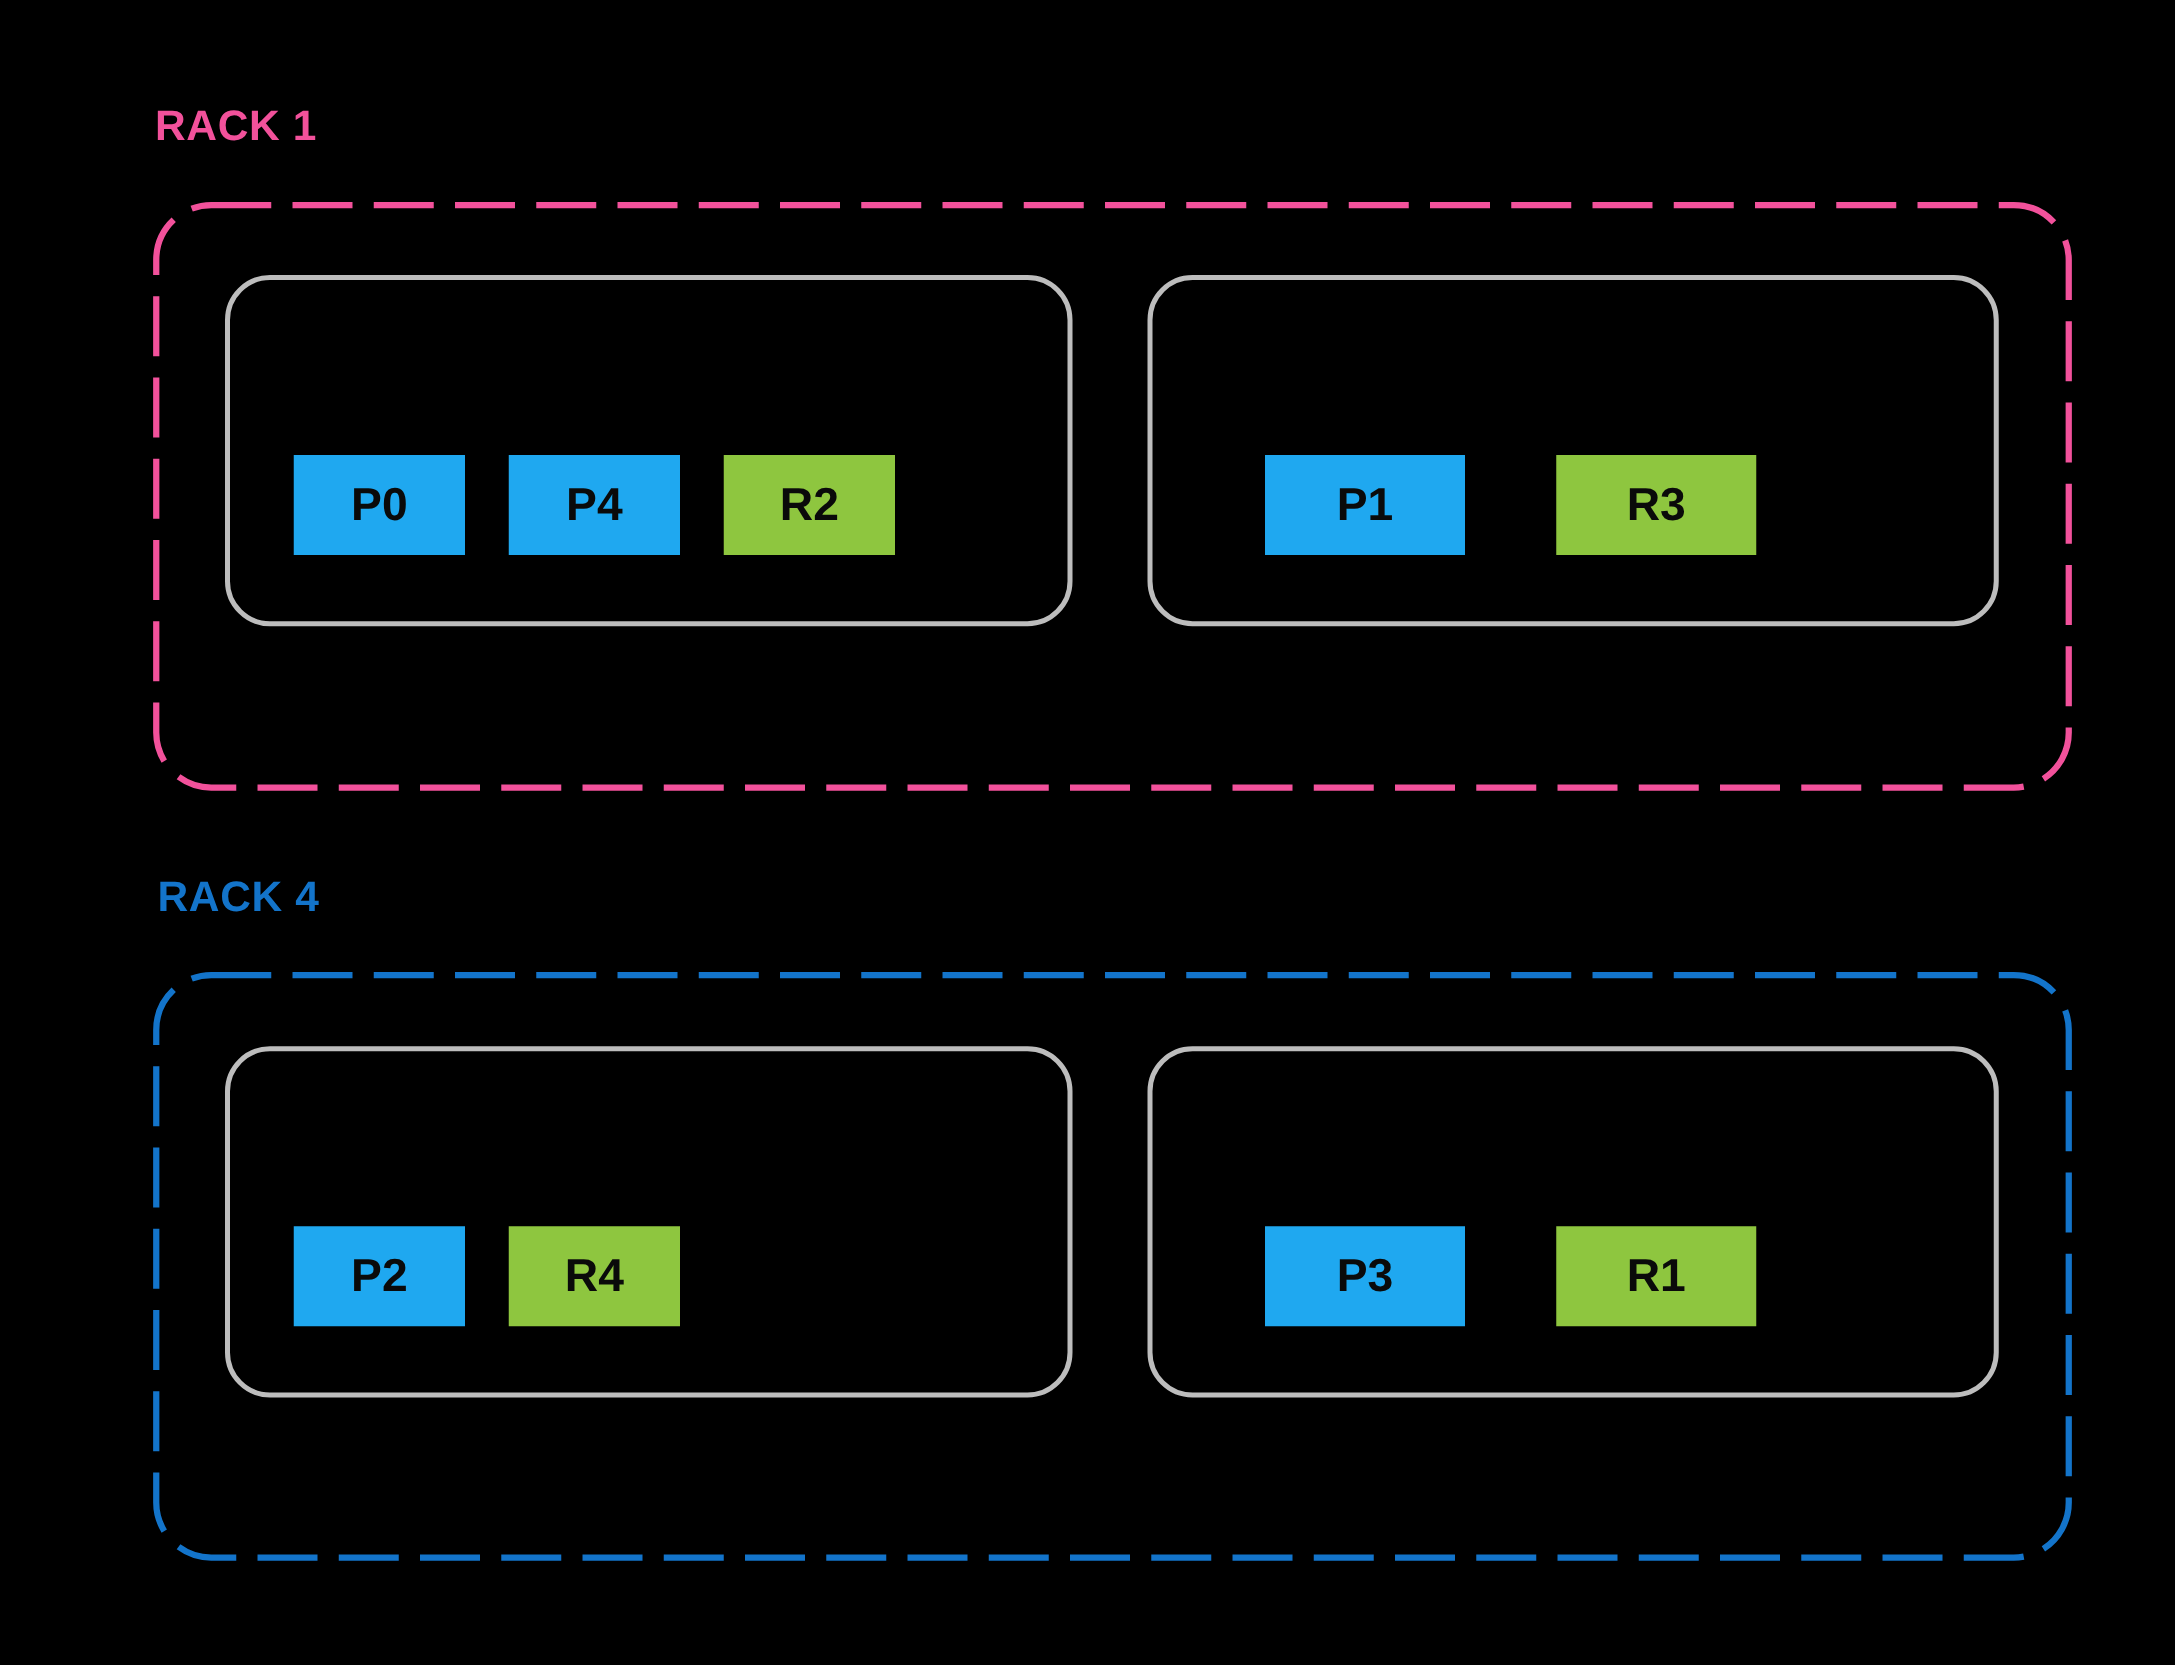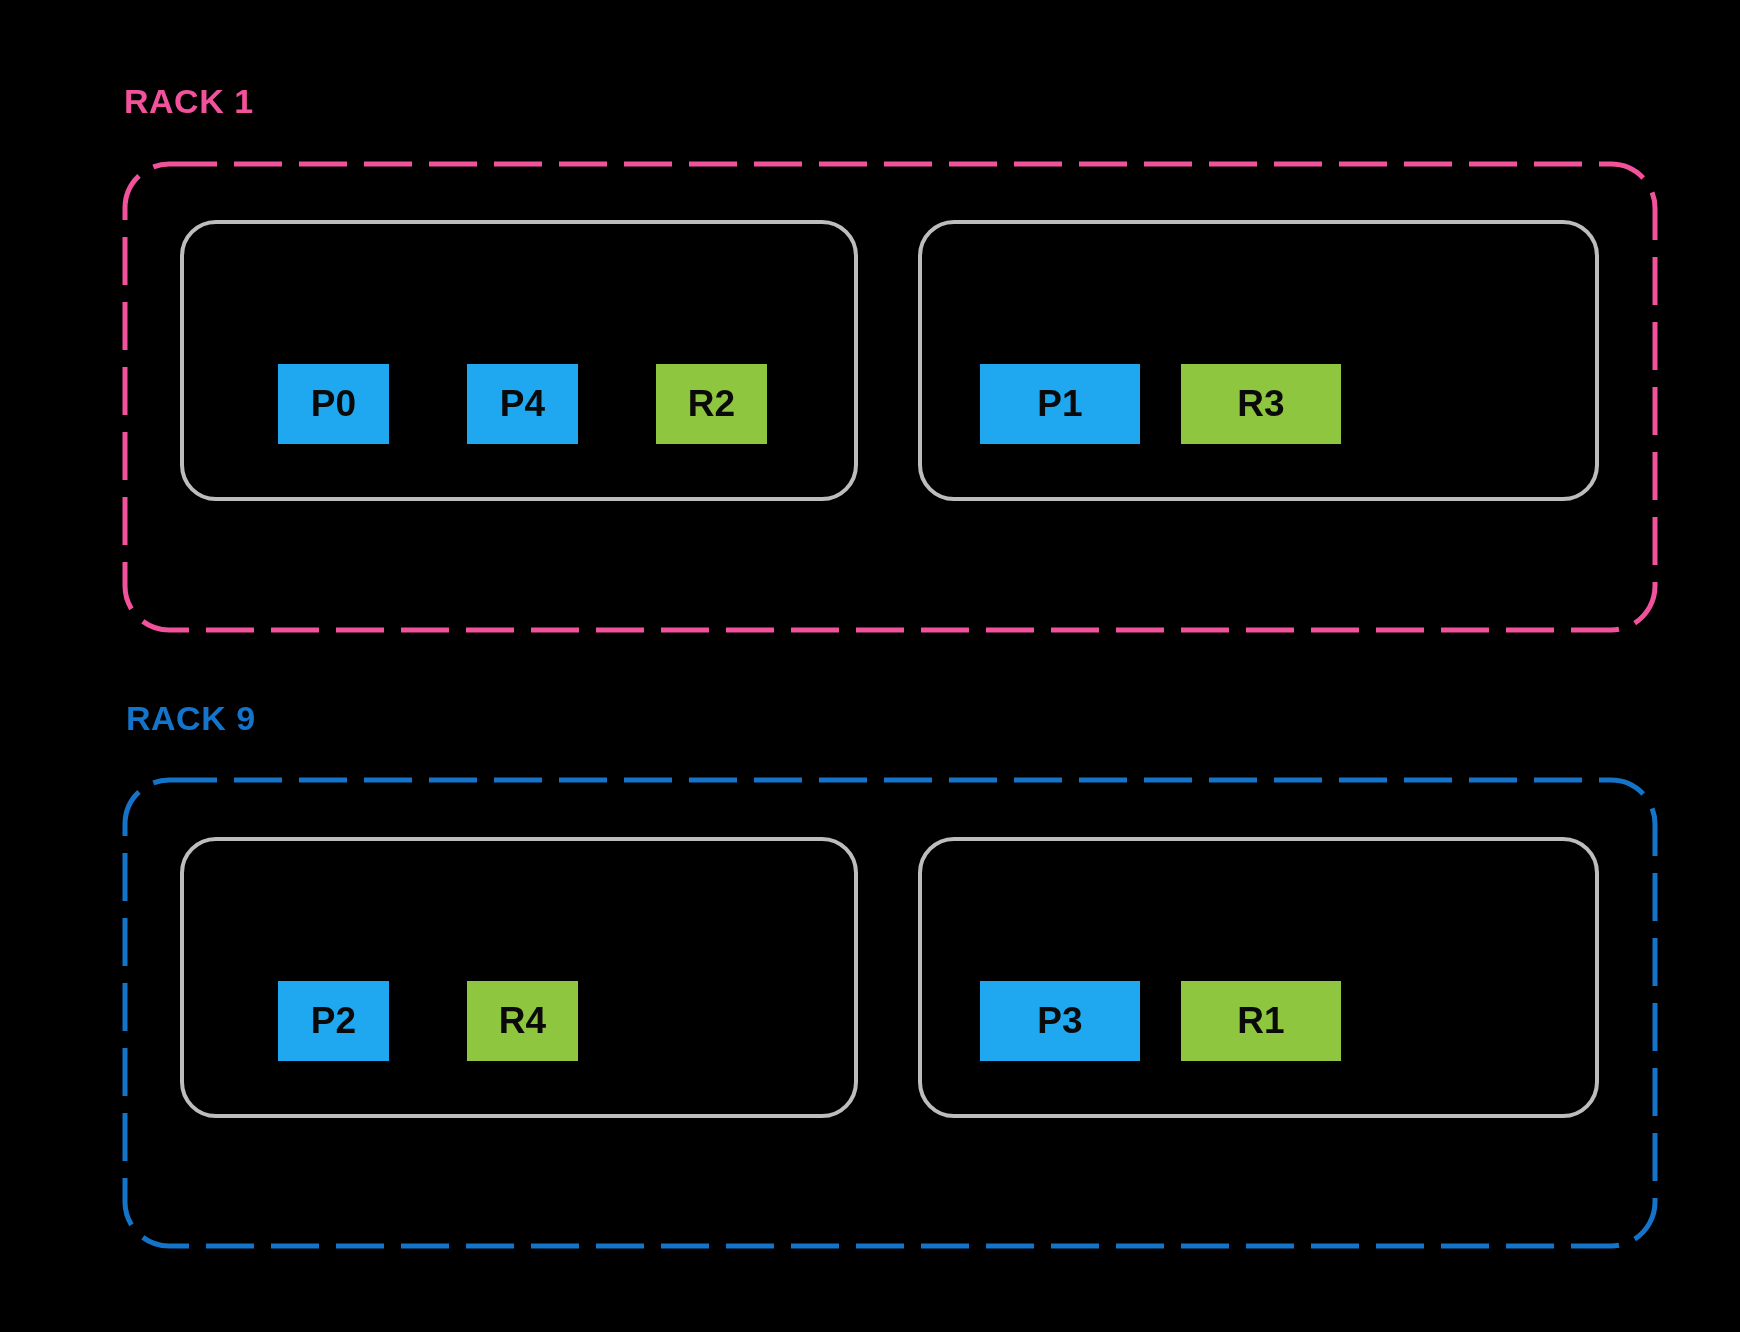--- a/index.html
+++ b/index.html
@@ -59,22 +59,22 @@
   .host-b .node-row { left: 58px; gap: 41px; }
   .node {
     height: 80px;
     display: flex;
     align-items: center;
     justify-content: center;
     font-size: 37px;
     font-weight: 700;
     color: var(--node-text, #0A0A0A);
   }
-  .host-a .node { width: 111px; margin-left: 43px; }
-  .host-b .node { width: 160px; }
+  .host-a .node { width: 137px; }
+  .host-b .node { width: 160px; margin-left: 32px; }
   .node[data-kind="P"] { background: var(--node-blue, #1FA8F0); }
   .node[data-kind="R"] { background: var(--node-green, #8EC63F); }
 </style>
 </head>
 <body>
 
 <div class="page">
 
   <section class="rack rack1">
     <h2 class="rack-label">RACK 1</h2>
@@ -92,21 +92,21 @@
 
     <div class="host host-b">
       <div class="node-row">
         <div class="node" data-kind="P">P1</div>
         <div class="node" data-kind="R">R3</div>
       </div>
     </div>
   </section>
 
   <section class="rack rack2">
-    <h2 class="rack-label">RACK 9</h2>
+    <h2 class="rack-label">RACK 4</h2>
     <svg class="rack-border" viewBox="0 0 1536 472" xmlns="http://www.w3.org/2000/svg">
       <rect x="3" y="3" width="1530" height="466" rx="44"></rect>
     </svg>
 
     <div class="host host-a">
       <div class="node-row">
         <div class="node" data-kind="P">P2</div>
         <div class="node" data-kind="R">R4</div>
       </div>
     </div>

